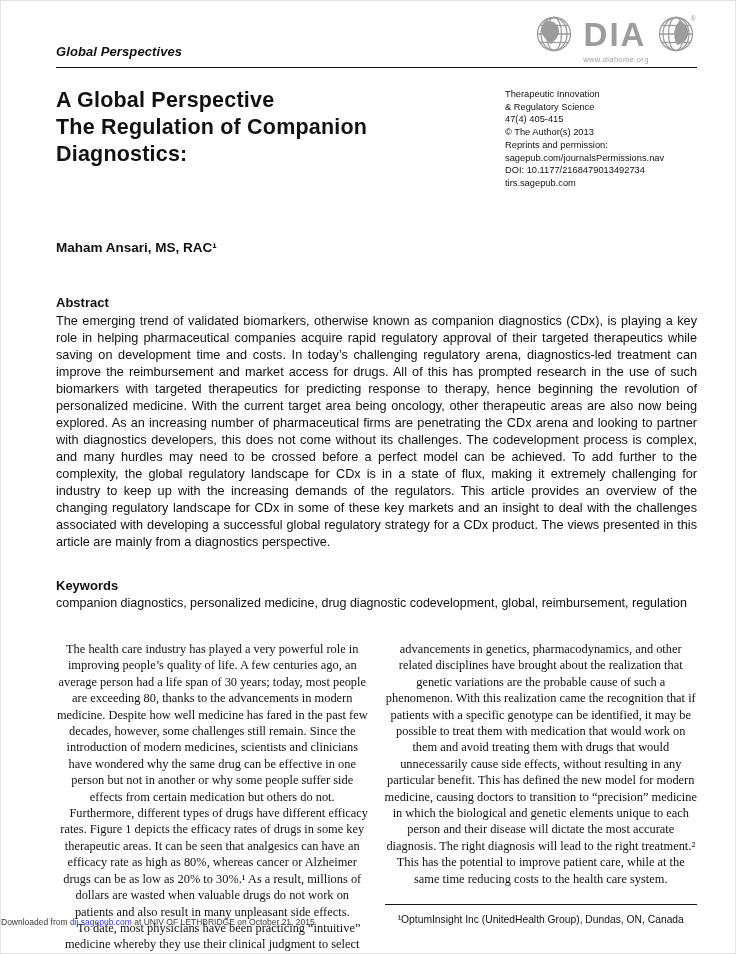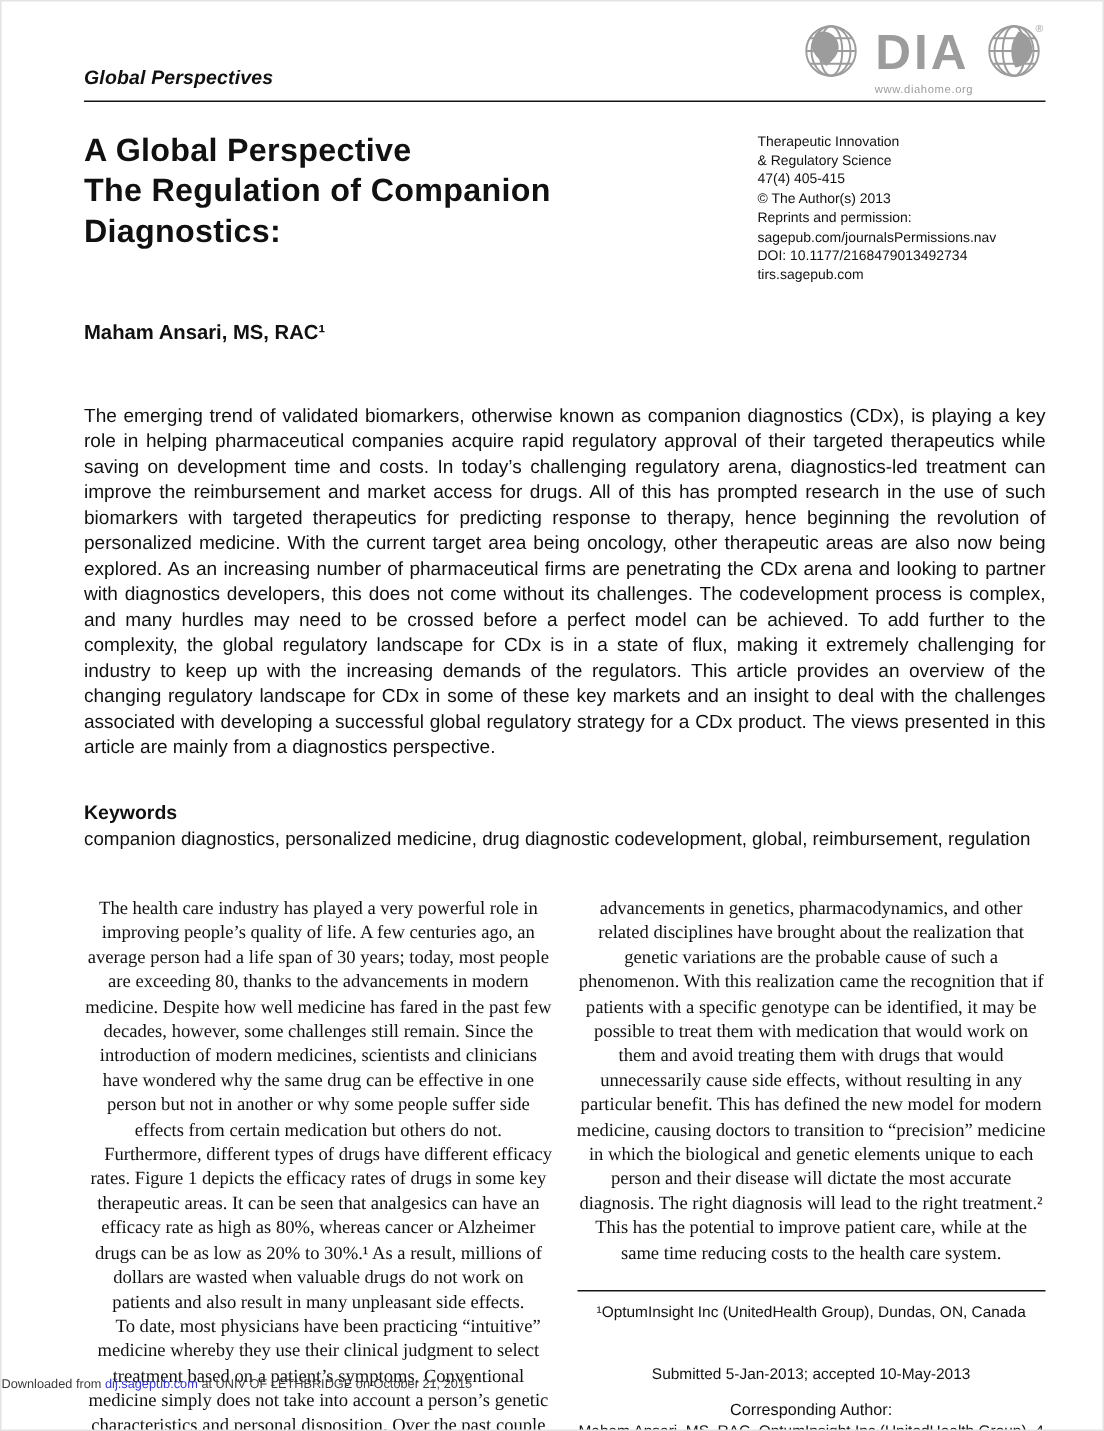--- a/index.html
+++ b/index.html
@@ -30,21 +30,21 @@
 
   
   .title-row { display:flex; justify-content:space-between; margin-top:19px; }
   .title-block { flex:1; padding-right:20px; }
   h1 {
     margin:0; font-family:"Liberation Sans", sans-serif;
     font-weight:bold; font-size:21.5px; line-height:27px; letter-spacing:0.2px;
   }
   h1 .tline { display:block; }
   .author {
-    margin-top:46px; font-family:"Liberation Sans", sans-serif;
+    margin-top:72px; font-family:"Liberation Sans", sans-serif;
     font-weight:bold; font-size:13.5px;
   }
   .meta-block {
     width:192px; font-family:"Liberation Sans", sans-serif;
     font-size:9.3px; line-height:12.7px; color:#111; padding-top:1px;
   }
 
   
   .abstract-section { margin-top:40px; }
   h2 {
@@ -137,20 +137,21 @@
       <div>47(4) 405-415</div>
       <div>© The Author(s) 2013</div>
       <div>Reprints and permission:</div>
       <div>sagepub.com/journalsPermissions.nav</div>
       <div>DOI: 10.1177/2168479013492734</div>
       <div>tirs.sagepub.com</div>
     </div>
   </div>
 
   <div class="abstract-section">
+    <h2>Abstract</h2>
     <p class="abstract-text">The emerging trend of validated biomarkers, otherwise known as companion diagnostics (CDx), is playing a key role in helping pharmaceutical companies acquire rapid regulatory approval of their targeted therapeutics while saving on development time and costs. In today’s challenging regulatory arena, diagnostics-led treatment can improve the reimbursement and market access for drugs. All of this has prompted research in the use of such biomarkers with targeted therapeutics for predicting response to therapy, hence beginning the revolution of personalized medicine. With the current target area being oncology, other therapeutic areas are also now being explored. As an increasing number of pharmaceutical firms are penetrating the CDx arena and looking to partner with diagnostics developers, this does not come without its challenges. The codevelopment process is complex, and many hurdles may need to be crossed before a perfect model can be achieved. To add further to the complexity, the global regulatory landscape for CDx is in a state of flux, making it extremely challenging for industry to keep up with the increasing demands of the regulators. This article provides an overview of the changing regulatory landscape for CDx in some of these key markets and an insight to deal with the challenges associated with developing a successful global regulatory strategy for a CDx product. The views presented in this article are mainly from a diagnostics perspective.</p>
   </div>
 
   <div class="keywords-section">
     <h2>Keywords</h2>
     <p class="keywords-text">companion diagnostics, personalized medicine, drug diagnostic codevelopment, global, reimbursement, regulation</p>
   </div>
 
   <div class="columns">
     <div class="col">

